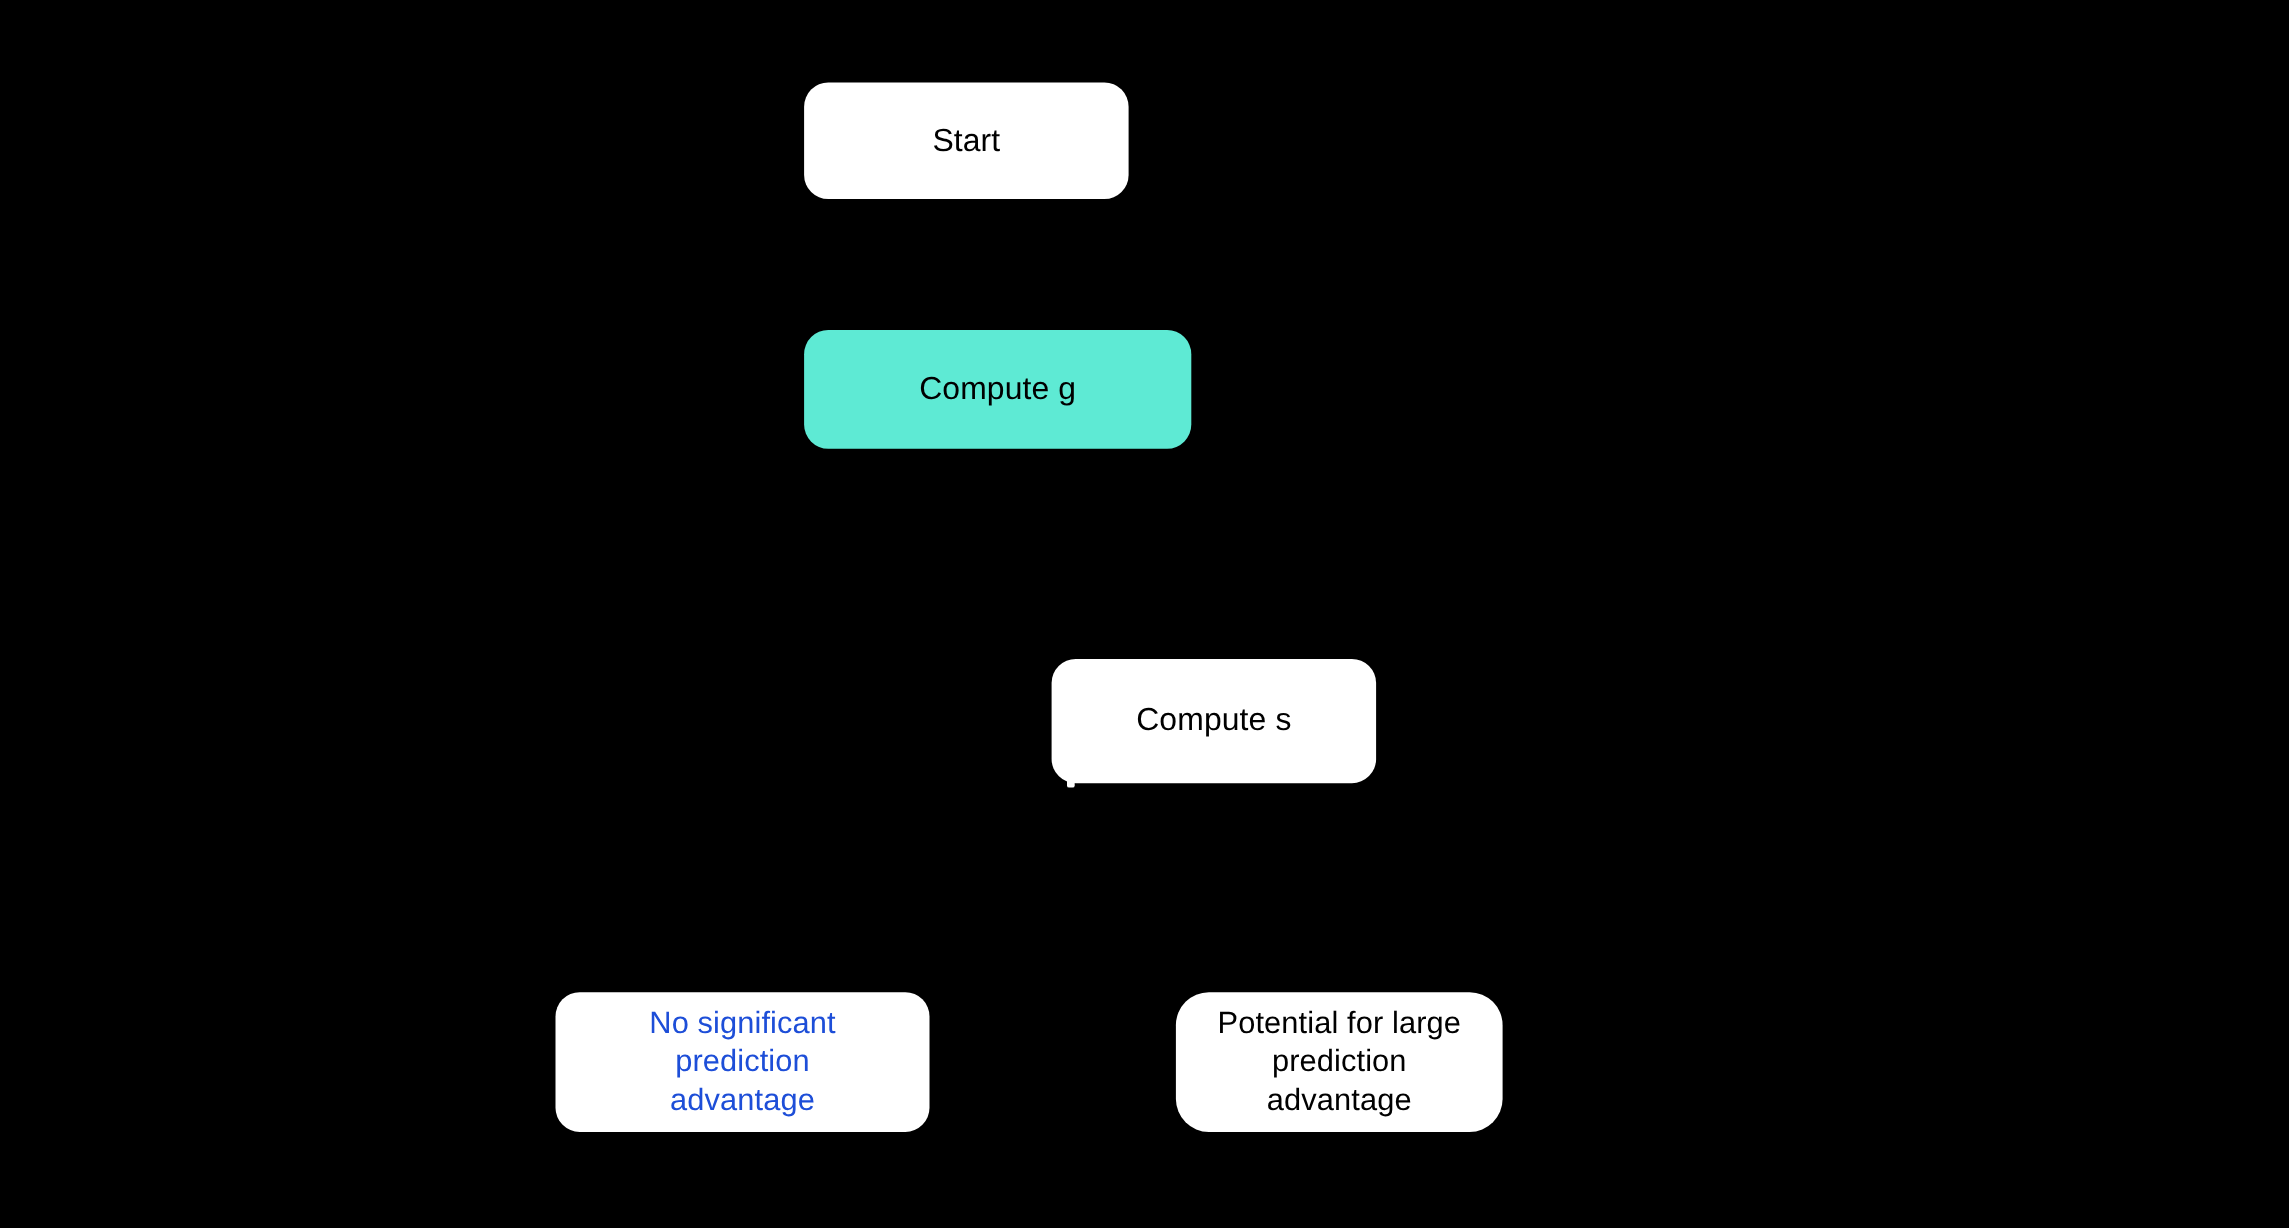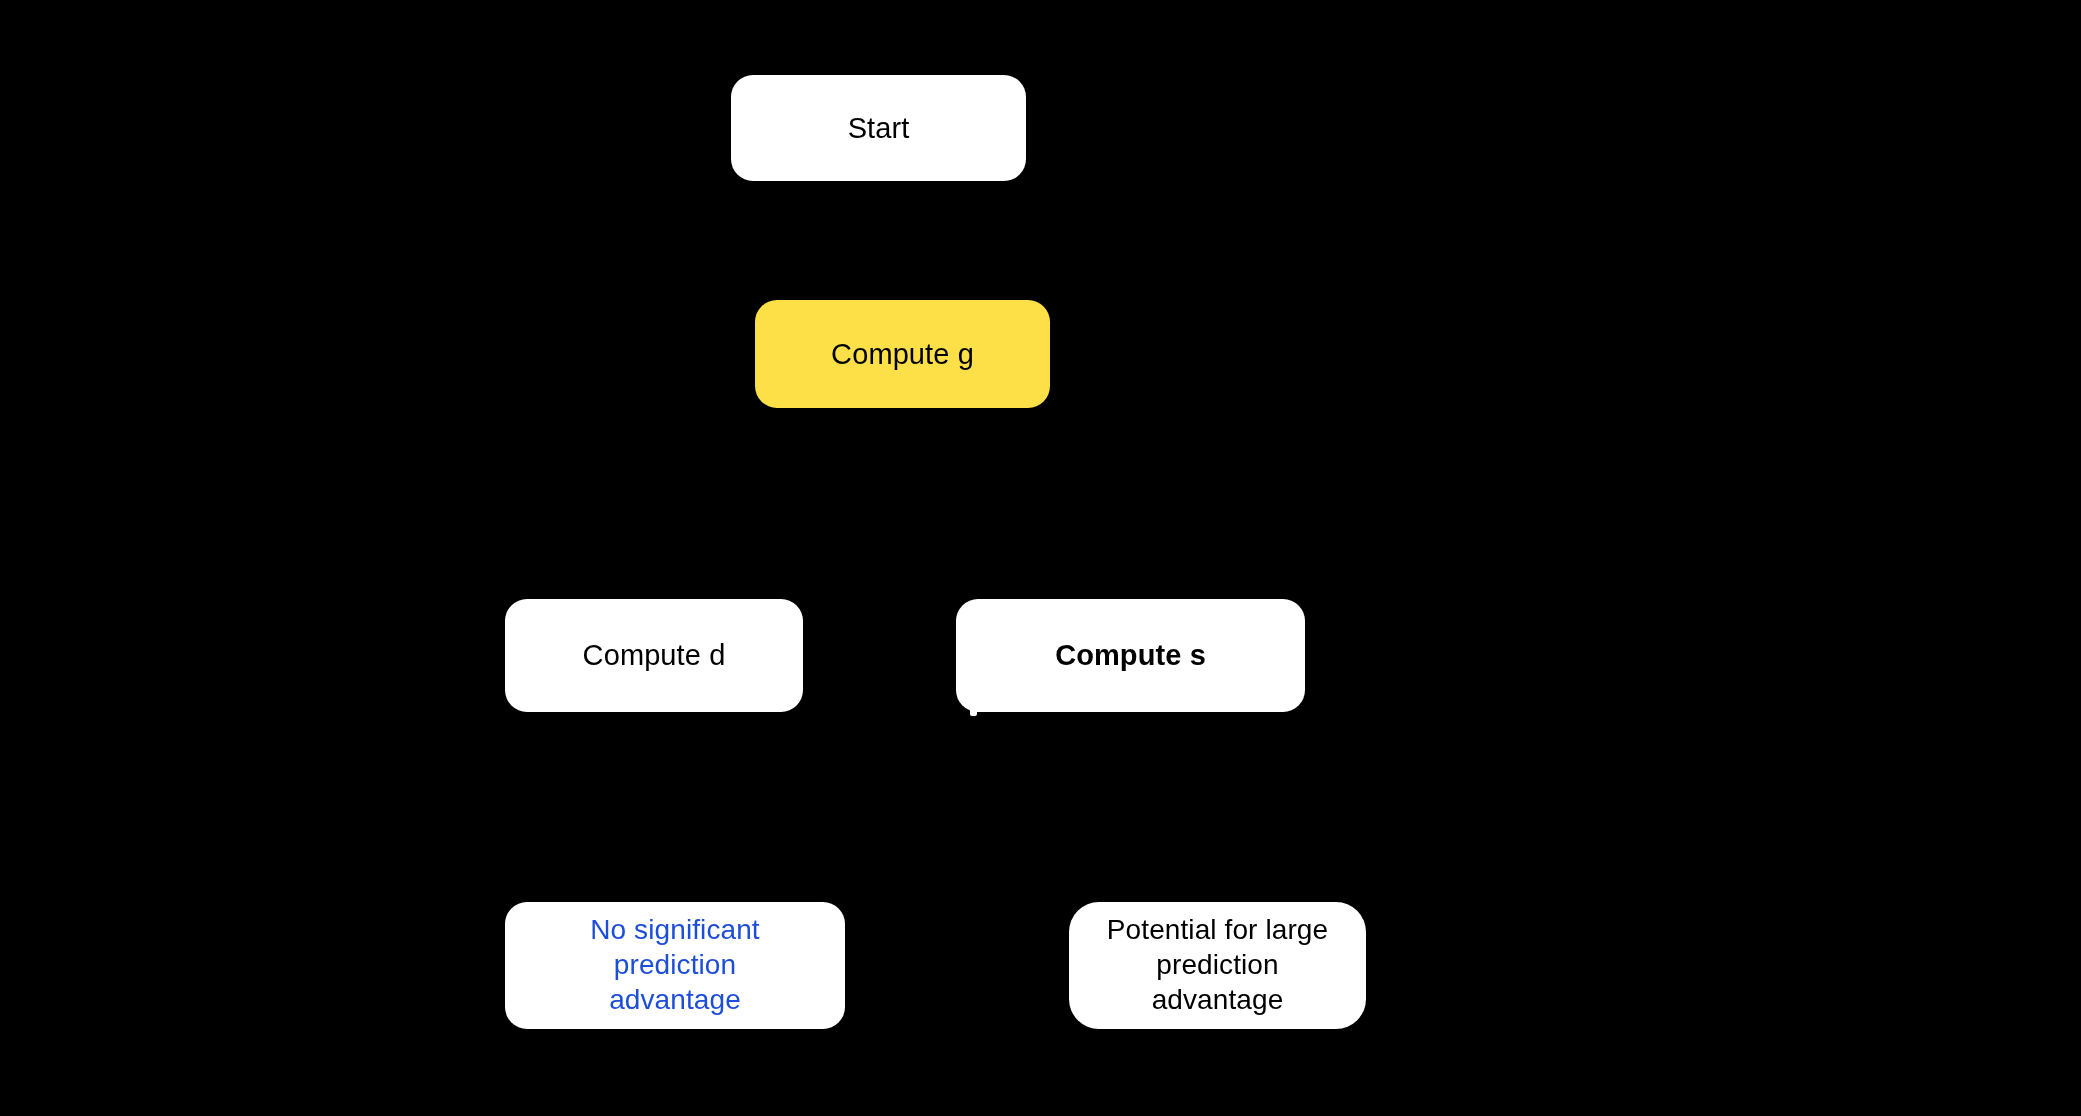--- a/index.html
+++ b/index.html
@@ -82,29 +82,26 @@
       <polygon points="1103,599 1095,583 1111,583"></polygon>
       <polygon points="654,902 646,886 662,886"></polygon>
       <polygon points="1217,902 1209,886 1225,886"></polygon>
     </g>
   </svg>
 
   <div class="node" id="node-start" style="left: 731px; top: 75px; width: 295px; height: 106px; background: rgb(255, 255, 255); color: rgb(0, 0, 0);">
     <span class="node-label">Start</span>
   </div>
 
-  <div class="node" id="node-compute-g" style="left: 731px; top: 300px; width: 295px; height: 108px; background: #fde047; color: rgb(0, 0, 0); margin-left: 24px;">
+  <div class="node" id="node-compute-g" style="left: 731px; top: 300px; width: 352px; height: 108px; background: #5eead4; color: rgb(0, 0, 0);">
     <span class="node-label">Compute g</span>
   </div>
 
-  <div class="node" id="node-compute-d" style="left: 505px; top: 599px; width: 298px; height: 113px; background: rgb(255, 255, 255); color: rgb(0, 0, 0);">
-    <span class="node-label">Compute d</span>
-  </div>
 
-  <div class="node" id="node-compute-s" style="left: 956px; top: 599px; width: 349px; height: 113px; background: rgb(255, 255, 255); color: rgb(0, 0, 0); font-weight: bold;">
+  <div class="node" id="node-compute-s" style="left: 956px; top: 599px; width: 295px; height: 113px; background: rgb(255, 255, 255); color: rgb(0, 0, 0);">
     <span class="node-label">Compute s</span>
   </div>
   <div class="edge-artifact" id="artifact-compute-s" style="left: 970px; top: 708px;"></div>
 
   <div class="node node-multiline" id="node-no-advantage" style="left: 505px; top: 902px; width: 340px; height: 127px; background: rgb(255, 255, 255); color: #1d4ed8;">
     <span class="node-label">No significant
 prediction
 advantage</span>
   </div>
 

